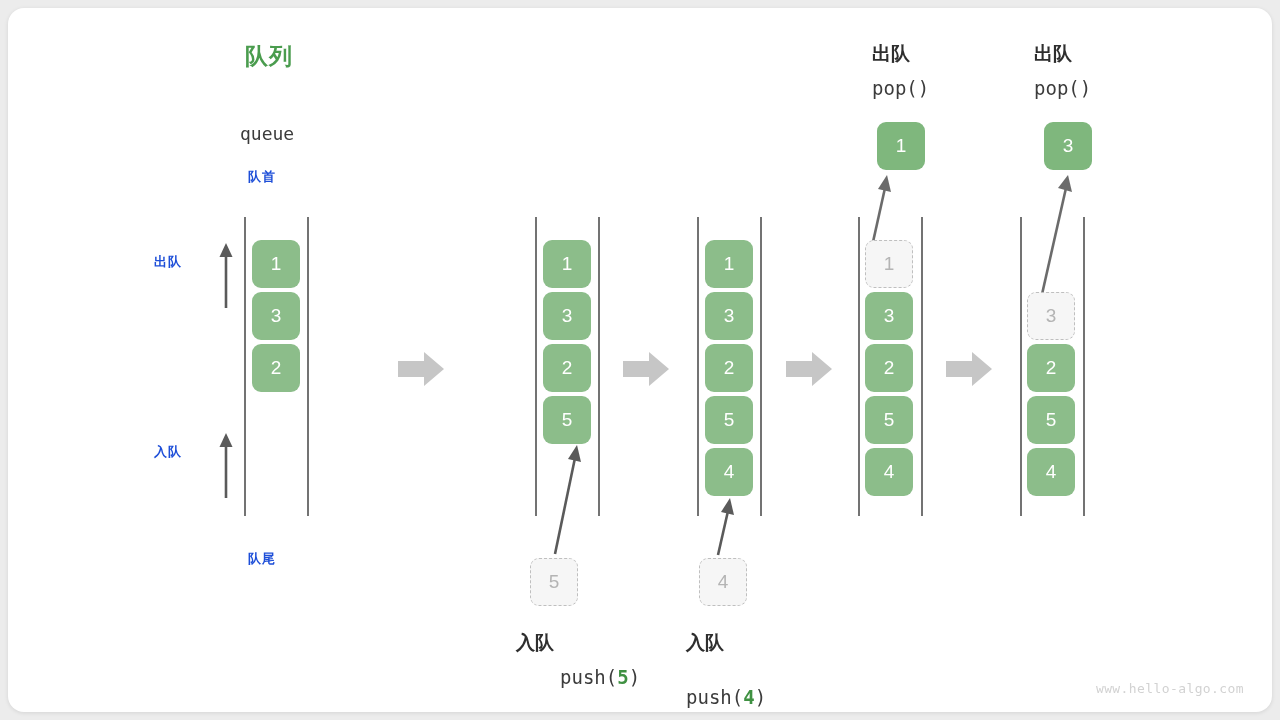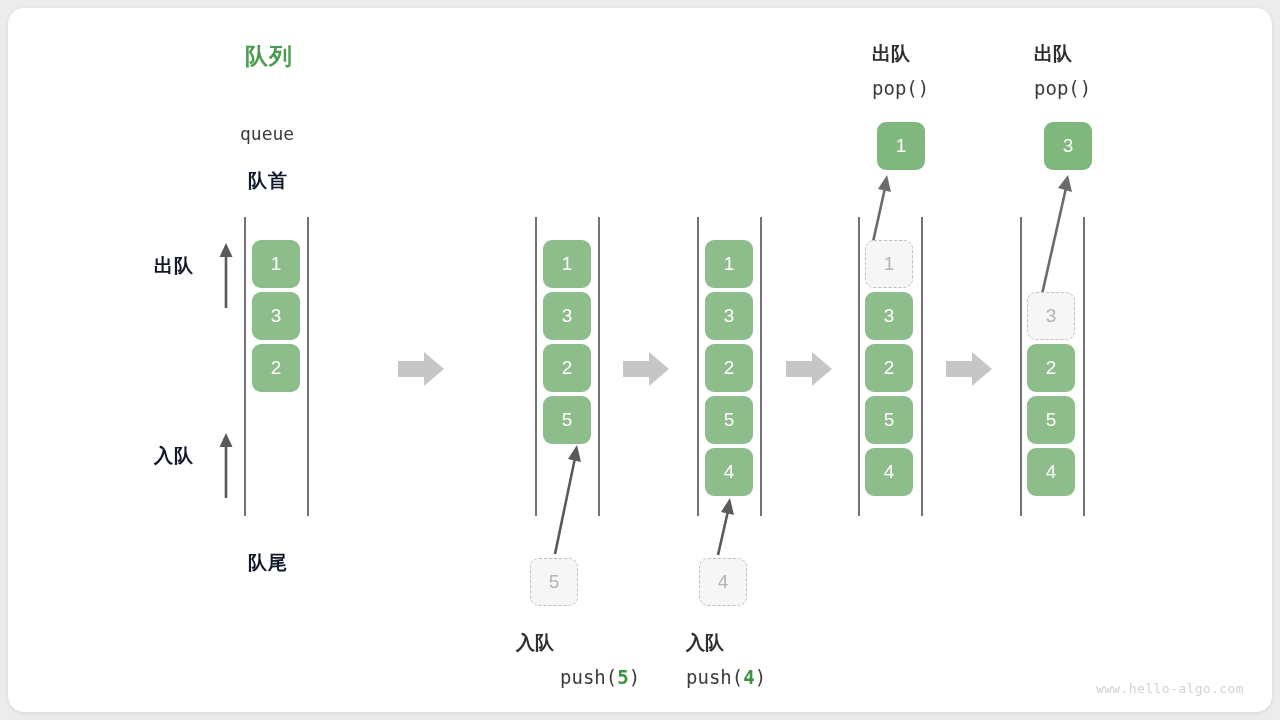--- a/index.html
+++ b/index.html
@@ -17,21 +17,21 @@
     box-shadow:0 1px 4px rgba(0,0,0,0.10);
     overflow:hidden;
   }
   .abs{position:absolute;}
 
   
   .cjk{font-family:"Liberation Sans","DejaVu Sans",sans-serif;font-weight:bold;color:#2e2e2e;}
   .mono{font-family:"DejaVu Sans Mono","Liberation Mono",monospace;color:#3c3c3c;}
   .title-cn{font-size:23px;color:#4a9c4e;font-weight:bold;letter-spacing:1px;}
   .title-en{font-size:18px;}
-  .side-label{font-size:19px;font-weight:bold;color:#0f172a;letter-spacing:1px;}
+  .side-label{font-size:13px;font-weight:bold;color:#1d4ed8;letter-spacing:1px;}
   .accent{color:#3f9142;font-weight:bold;}
 
   
   .rail{position:absolute;width:1.6px;background:#5a5a5a;opacity:.85;}
 
   
   .cell{
     position:absolute;width:48px;height:48px;
     border-radius:9px;
     background:#8cbd8a;
@@ -122,21 +122,21 @@
   <div class="cell" style="left:697px;top:336px;">2</div>
   <div class="cell" style="left:697px;top:388px;">5</div>
   <div class="cell" style="left:697px;top:440px;">4</div>
 
   <div class="cell ghost" style="left:691px;top:550px;">4</div>
   <svg class="thin" style="left:697px;top:485px;" width="40" height="64" viewBox="0 0 40 64">
     <line x1="13" y1="62" x2="23" y2="18" stroke="#5a5a5a" stroke-width="2.6"></line>
     <polygon points="25,5 16,19 29,22" fill="#5a5a5a"></polygon>
   </svg>
   <div class="abs cjk" style="left:678px;top:622px;font-size:19px;">入队</div>
-  <div class="abs mono" style="left:678px;top:658px;font-size:19px;">
+  <div class="abs mono" style="left:678px;top:678px;font-size:19px;">
     <span>push(</span><span class="accent">4</span><span>)</span>
   </div>
 
   <svg class="tarrow" style="left:778px;top:343px;" viewBox="0 0 46 36">
     <polygon points="0,10 26,10 26,1 46,18 26,35 26,26 0,26" fill="#c6c6c6"></polygon>
   </svg>
 
   <div class="abs cjk" style="left:864px;top:33px;font-size:19px;">出队</div>
   <div class="abs mono" style="left:864px;top:69px;font-size:19px;">pop()</div>
   <div class="cell pop-out" style="left:869px;top:114px;">1</div>

